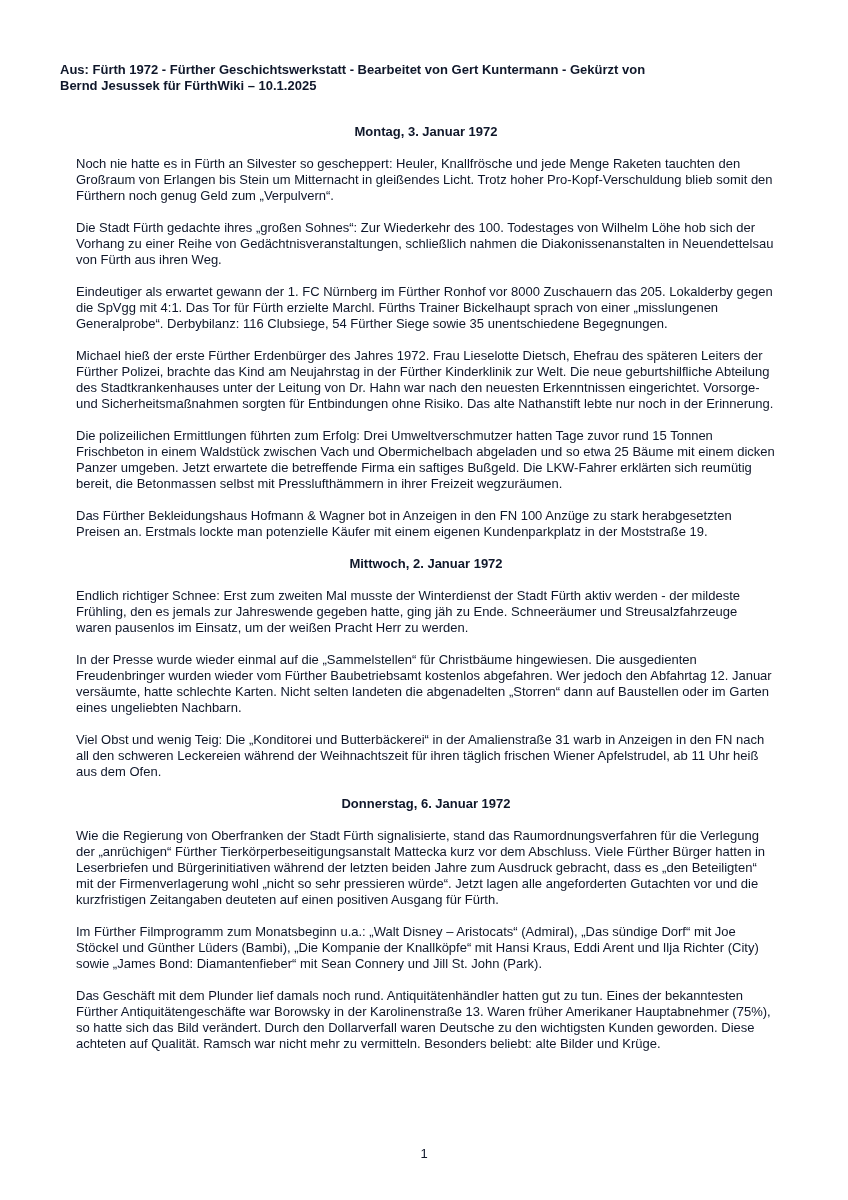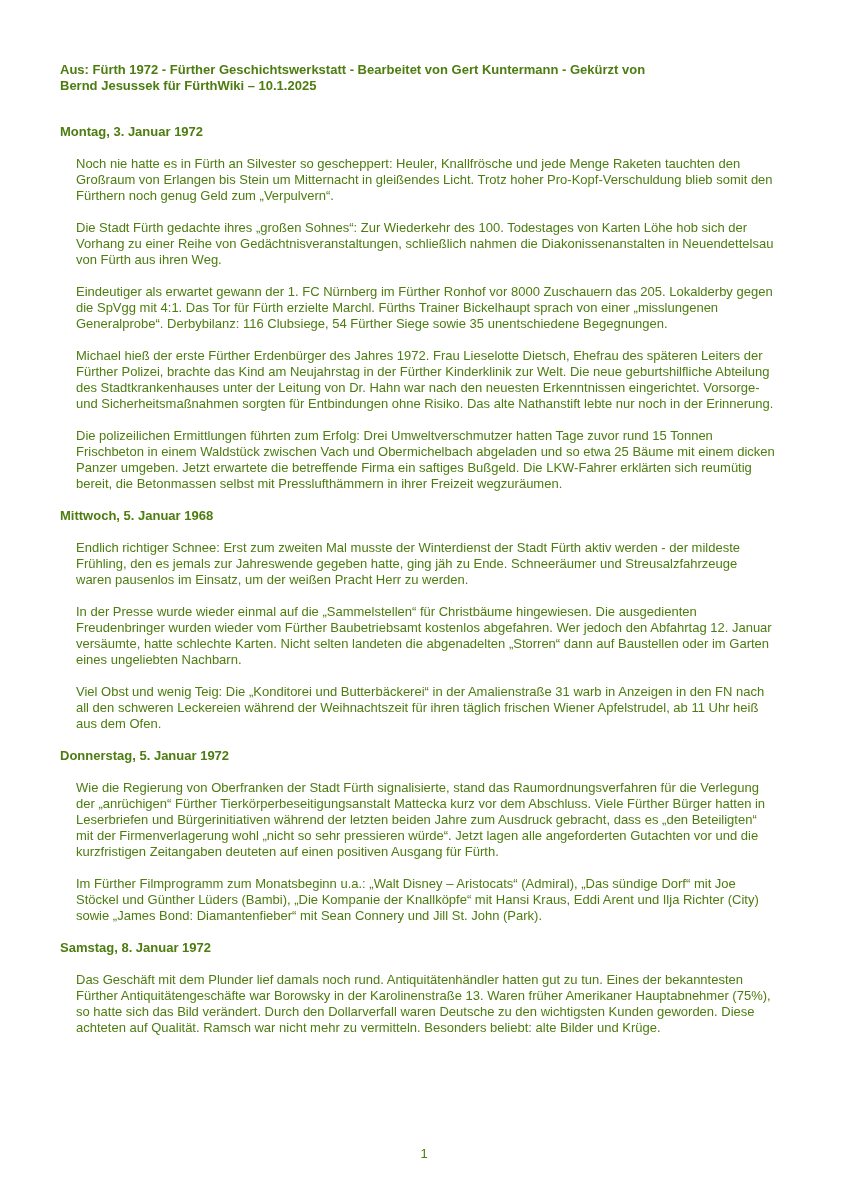--- a/index.html
+++ b/index.html
@@ -9,39 +9,40 @@
   }
   .page {
     position: relative;
     width: 848px;
     height: 1200px;
     background: #ffffff;
     box-sizing: border-box;
     font-family: "Liberation Sans", sans-serif;
     font-size: 13px;
     line-height: 16px;
-    color: #4d7c0f;
+    color: #0f172a;
     overflow: hidden;
   }
   .content {
     padding: 62px 56px 0 60px;
   }
   .doc-header {
     font-weight: bold;
     white-space: pre-line;
     margin: 0 0 30px 0;
   }
   section {
     margin: 0 0 12px 0;
   }
   .day-heading {
     font-size: 13px;
     line-height: 16px;
     font-weight: bold;
     margin: 0 0 16px 0;
+    text-align: center;
   }
   .body-text {
     margin: 16px;
   }
   .page-number {
     position: absolute;
     left: 0;
     right: 0;
     bottom: 38px;
     text-align: center;
@@ -53,43 +54,43 @@
 
 <div class="page">
   <div class="content">
 
     <p class="doc-header">Aus: Fürth 1972 - Fürther Geschichtswerkstatt - Bearbeitet von Gert Kuntermann - Gekürzt von
 Bernd Jesussek für FürthWiki – 10.1.2025</p>
 
     <section>
       <h2 class="day-heading">Montag, 3. Januar 1972</h2>
       <p class="body-text">Noch nie hatte es in Fürth an Silvester so gescheppert: Heuler, Knallfrösche und jede Menge Raketen tauchten den Großraum von Erlangen bis Stein um Mitternacht in gleißendes Licht. Trotz hoher Pro-Kopf-Verschuldung blieb somit den Fürthern noch genug Geld zum „Verpulvern“.</p>
-      <p class="body-text">Die Stadt Fürth gedachte ihres „großen Sohnes“: Zur Wiederkehr des 100. Todestages von Karten Löhe hob sich der Vorhang zu einer Reihe von Gedächtnisveranstaltungen, schließlich nahmen die Diakonissenanstalten in Neuendettelsau von Fürth aus ihren Weg.</p>
+      <p class="body-text">Die Stadt Fürth gedachte ihres „großen Sohnes“: Zur Wiederkehr des 100. Todestages von Wilhelm Löhe hob sich der Vorhang zu einer Reihe von Gedächtnisveranstaltungen, schließlich nahmen die Diakonissenanstalten in Neuendettelsau von Fürth aus ihren Weg.</p>
       <p class="body-text">Eindeutiger als erwartet gewann der 1. FC Nürnberg im Fürther Ronhof vor 8000 Zuschauern das 205. Lokalderby gegen die SpVgg mit 4:1. Das Tor für Fürth erzielte Marchl. Fürths Trainer Bickelhaupt sprach von einer „misslungenen Generalprobe“. Derbybilanz: 116 Clubsiege, 54 Fürther Siege sowie 35 unentschiedene Begegnungen.</p>
     </section>
 
     <section>
       <p class="body-text">Michael hieß der erste Fürther Erdenbürger des Jahres 1972. Frau Lieselotte Dietsch, Ehefrau des späteren Leiters der Fürther Polizei, brachte das Kind am Neujahrstag in der Fürther Kinderklinik zur Welt. Die neue geburtshilfliche Abteilung des Stadtkrankenhauses unter der Leitung von Dr. Hahn war nach den neuesten Erkenntnissen eingerichtet. Vorsorge- und Sicherheitsmaßnahmen sorgten für Entbindungen ohne Risiko. Das alte Nathanstift lebte nur noch in der Erinnerung.</p>
       <p class="body-text">Die polizeilichen Ermittlungen führten zum Erfolg: Drei Umweltverschmutzer hatten Tage zuvor rund 15 Tonnen Frischbeton in einem Waldstück zwischen Vach und Obermichelbach abgeladen und so etwa 25 Bäume mit einem dicken Panzer umgeben. Jetzt erwartete die betreffende Firma ein saftiges Bußgeld. Die LKW-Fahrer erklärten sich reumütig bereit, die Betonmassen selbst mit Presslufthämmern in ihrer Freizeit wegzuräumen.</p>
+      <p class="body-text">Das Fürther Bekleidungshaus Hofmann &amp; Wagner bot in Anzeigen in den FN 100 Anzüge zu stark herabgesetzten Preisen an. Erstmals lockte man potenzielle Käufer mit einem eigenen Kundenparkplatz in der Moststraße 19.</p>
     </section>
 
     <section>
-      <h2 class="day-heading">Mittwoch, 5. Januar 1968</h2>
+      <h2 class="day-heading">Mittwoch, 2. Januar 1972</h2>
       <p class="body-text">Endlich richtiger Schnee: Erst zum zweiten Mal musste der Winterdienst der Stadt Fürth aktiv werden - der mildeste Frühling, den es jemals zur Jahreswende gegeben hatte, ging jäh zu Ende. Schneeräumer und Streusalzfahrzeuge waren pausenlos im Einsatz, um der weißen Pracht Herr zu werden.</p>
       <p class="body-text">In der Presse wurde wieder einmal auf die „Sammelstellen“ für Christbäume hingewiesen. Die ausgedienten Freudenbringer wurden wieder vom Fürther Baubetriebsamt kostenlos abgefahren. Wer jedoch den Abfahrtag 12. Januar versäumte, hatte schlechte Karten. Nicht selten landeten die abgenadelten „Storren“ dann auf Baustellen oder im Garten eines ungeliebten Nachbarn.</p>
       <p class="body-text">Viel Obst und wenig Teig: Die „Konditorei und Butterbäckerei“ in der Amalienstraße 31 warb in Anzeigen in den FN nach all den schweren Leckereien während der Weihnachtszeit für ihren täglich frischen Wiener Apfelstrudel, ab 11 Uhr heiß aus dem Ofen.</p>
     </section>
 
     <section>
-      <h2 class="day-heading">Donnerstag, 5. Januar 1972</h2>
+      <h2 class="day-heading">Donnerstag, 6. Januar 1972</h2>
       <p class="body-text">Wie die Regierung von Oberfranken der Stadt Fürth signalisierte, stand das Raumordnungsverfahren für die Verlegung der „anrüchigen“ Fürther Tierkörperbeseitigungsanstalt Mattecka kurz vor dem Abschluss. Viele Fürther Bürger hatten in Leserbriefen und Bürgerinitiativen während der letzten beiden Jahre zum Ausdruck gebracht, dass es „den Beteiligten“ mit der Firmenverlagerung wohl „nicht so sehr pressieren würde“. Jetzt lagen alle angeforderten Gutachten vor und die kurzfristigen Zeitangaben deuteten auf einen positiven Ausgang für Fürth.</p>
       <p class="body-text">Im Fürther Filmprogramm zum Monatsbeginn u.a.: „Walt Disney – Aristocats“ (Admiral), „Das sündige Dorf“ mit Joe Stöckel und Günther Lüders (Bambi), „Die Kompanie der Knallköpfe“ mit Hansi Kraus, Eddi Arent und Ilja Richter (City) sowie „James Bond: Diamantenfieber“ mit Sean Connery und Jill St. John (Park).</p>
     </section>
 
     <section>
-      <h2 class="day-heading">Samstag, 8. Januar 1972</h2>
       <p class="body-text">Das Geschäft mit dem Plunder lief damals noch rund. Antiquitätenhändler hatten gut zu tun. Eines der bekanntesten Fürther Antiquitätengeschäfte war Borowsky in der Karolinenstraße 13. Waren früher Amerikaner Hauptabnehmer (75%), so hatte sich das Bild verändert. Durch den Dollarverfall waren Deutsche zu den wichtigsten Kunden geworden. Diese achteten auf Qualität. Ramsch war nicht mehr zu vermitteln. Besonders beliebt: alte Bilder und Krüge.</p>
     </section>
 
   </div>
 
   <div class="page-number">1</div>
 </div>
 
 </body></html>

